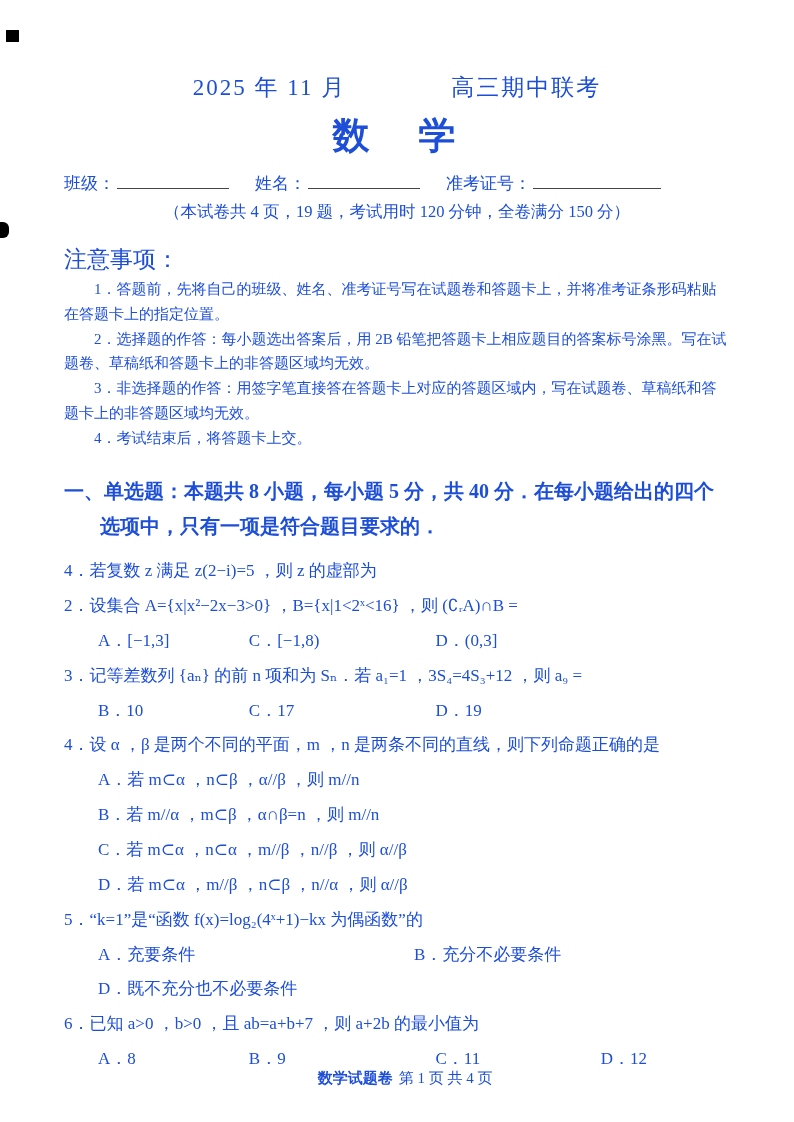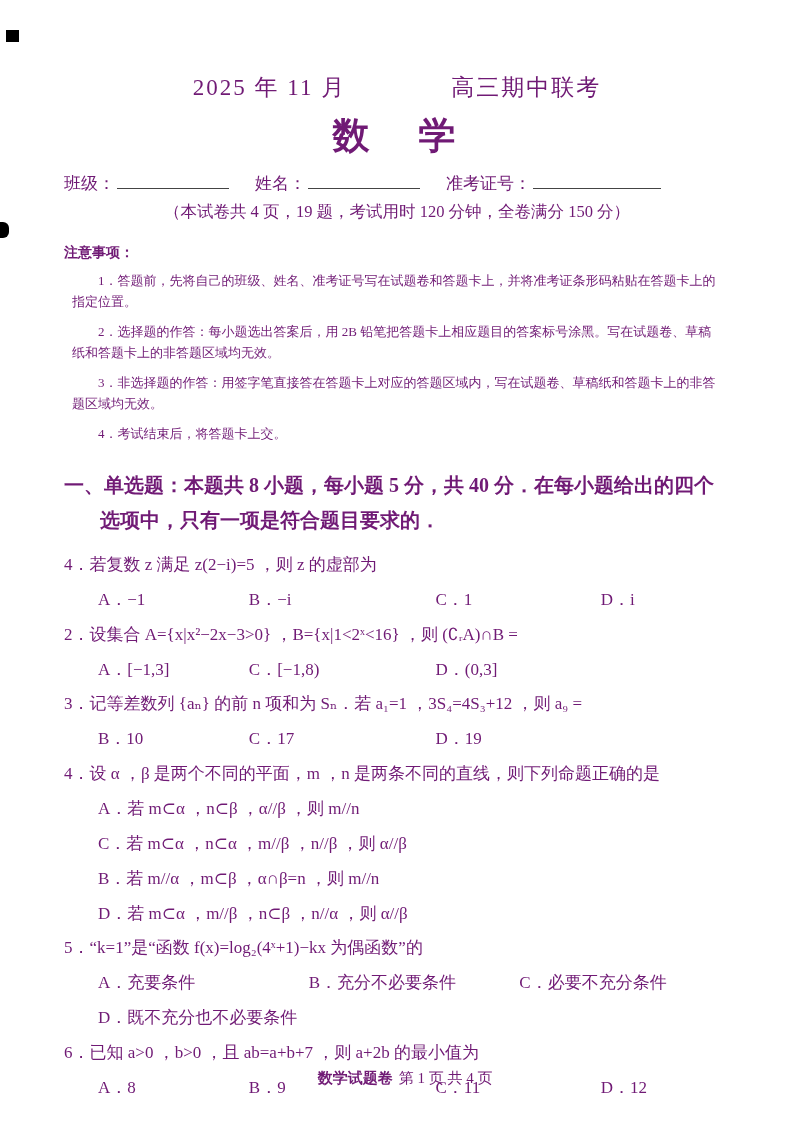--- a/index.html
+++ b/index.html
@@ -2,21 +2,21 @@
 <html><head>
 <meta charset="utf-8">
 <style>
   html, body { margin: 0; padding: 0; background: #e8e8e8; }
   .page {
     position: relative;
     width: 794px;
     height: 1122px;
     margin: 0 auto;
     background: #ffffff;
-    color: #701a75;
+    color: #1d4ed8;
     font-family: "Liberation Serif", "DejaVu Serif", serif;
     font-size: 17px;
     box-sizing: border-box;
     padding: 58px 64px 36px 64px;
     overflow: hidden;
   }
   .artifact { position: absolute; background: #000; }
   .artifact-top  { left: 6px;  top: 30px;  width: 13px; height: 12px; }
   .artifact-left { left: 0px;  top: 222px; width: 9px;  height: 16px; border-radius: 0 6px 6px 0; }
 
@@ -50,49 +50,49 @@
     vertical-align: baseline;
   }
   .blank-wide { width: 128px; margin-right: 0; }
   .paper-info {
     text-align: center;
     font-size: 16.5px;
     margin-bottom: 21px;
   }
   .notice { margin-top: 6px; }
   .notice-title {
-    font-weight: bold;
-    font-size: 14px;
+    font-weight: normal;
+    font-size: 23px;
     margin-bottom: 2px;
   }
   .notice-item {
-    margin: 8px;
+    margin: 0;
     text-indent: 2em;
     line-height: 1.65;
-    font-size: 13px;
+    font-size: 15px;
   }
   .section-title {
     margin-top: 24px;
     font-weight: bold;
     font-size: 20px;
     line-height: 1.75;
     padding-left: 1.8em;
     text-indent: -1.8em;
   }
   .questions { margin-top: 10px; }
   .question { line-height: 2.05; }
   .stem { padding-left: 1.4em; text-indent: -1.4em; }
   .options-4 {
     display: grid;
     grid-template-columns: 1.05fr 1.3fr 1.15fr 0.9fr;
     padding-left: 2em;
   }
   .options-2 {
     display: grid;
-    grid-template-columns: 1fr 1fr 1fr;
+    grid-template-columns: 1fr 1fr;
     padding-left: 2em;
   }
   .options-1 { padding-left: 2em; }
   .opt { display: block; }
   .footer {
     position: absolute;
     left: 16px; right: 0;
     bottom: 34px;
     text-align: center;
     font-size: 15px;
@@ -127,26 +127,20 @@
     <p class="notice-item">3．非选择题的作答：用签字笔直接答在答题卡上对应的答题区域内，写在试题卷、草稿纸和答题卡上的非答题区域均无效。</p>
     <p class="notice-item">4．考试结束后，将答题卡上交。</p>
   </div>
 
   <div class="section-title">一、单选题：本题共 8 小题，每小题 5 分，共 40 分．在每小题给出的四个选项中，只有一项是符合题目要求的．</div>
 
   <div class="questions">
 
     <div class="question">
       <div class="stem">4．若复数 z 满足 z(2−i)=5 ，则 z 的虚部为</div>
-      <div class="options-4">
-        <span class="opt">A．−1</span>
-        <span class="opt">B．−i</span>
-        <span class="opt">C．1</span>
-        <span class="opt">D．i</span>
-      </div>
     </div>
 
     <div class="question">
       <div class="stem">2．设集合 A={x|x²−2x−3&gt;0} ，B={x|1&lt;2ˣ&lt;16} ，则 (∁ᵣA)∩B =</div>
       <div class="options-4">
         <span class="opt">A．[−1,3]</span>
         <span class="opt">C．[−1,8)</span>
         <span class="opt">D．(0,3]</span>
       </div>
     </div>
@@ -157,32 +151,31 @@
         <span class="opt">B．10</span>
         <span class="opt">C．17</span>
         <span class="opt">D．19</span>
       </div>
     </div>
 
     <div class="question">
       <div class="stem">4．设 α ，β 是两个不同的平面，m ，n 是两条不同的直线，则下列命题正确的是</div>
       <div class="options-1">
         <span class="opt">A．若 m⊂α ，n⊂β ，α//β ，则 m//n</span>
+        <span class="opt">B．若 m//α ，m⊂β ，α∩β=n ，则 m//n</span>
         <span class="opt">C．若 m⊂α ，n⊂α ，m//β ，n//β ，则 α//β</span>
-        <span class="opt">B．若 m//α ，m⊂β ，α∩β=n ，则 m//n</span>
         <span class="opt">D．若 m⊂α ，m//β ，n⊂β ，n//α ，则 α//β</span>
       </div>
     </div>
 
     <div class="question">
       <div class="stem">5．“k=1”是“函数 f(x)=log₂(4ˣ+1)−kx 为偶函数”的</div>
       <div class="options-2">
         <span class="opt">A．充要条件</span>
         <span class="opt">B．充分不必要条件</span>
-        <span class="opt">C．必要不充分条件</span>
         <span class="opt">D．既不充分也不必要条件</span>
       </div>
     </div>
 
     <div class="question">
       <div class="stem">6．已知 a&gt;0 ，b&gt;0 ，且 ab=a+b+7 ，则 a+2b 的最小值为</div>
       <div class="options-4">
         <span class="opt">A．8</span>
         <span class="opt">B．9</span>
         <span class="opt">C．11</span>

